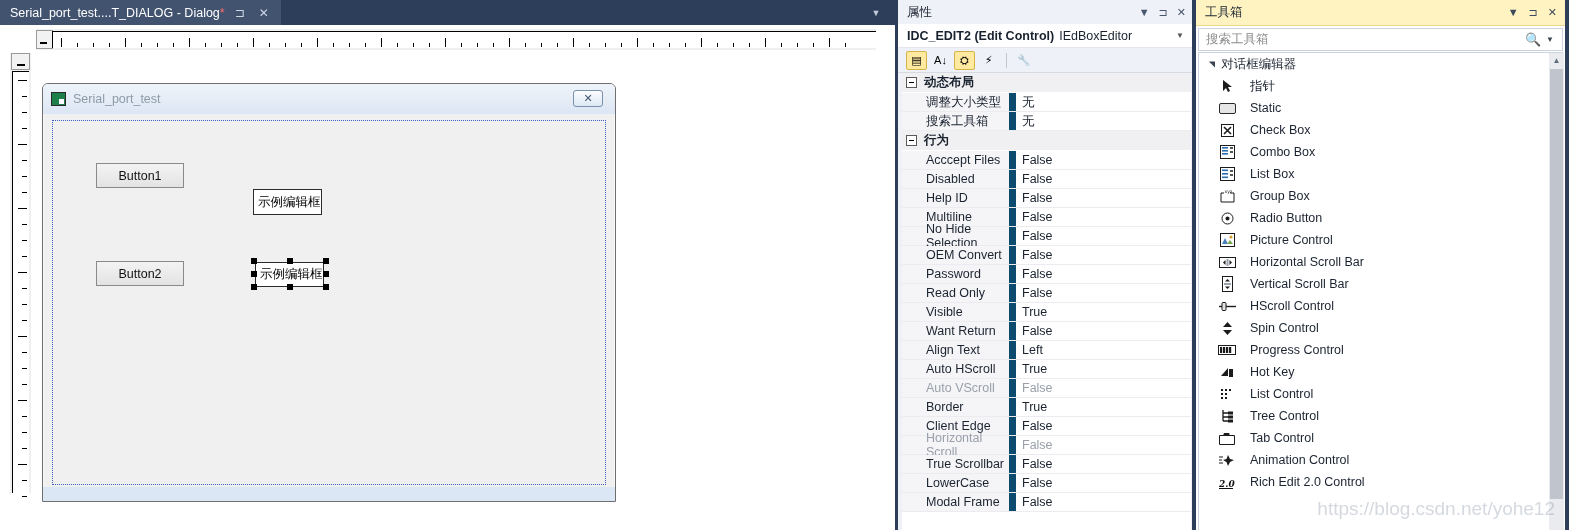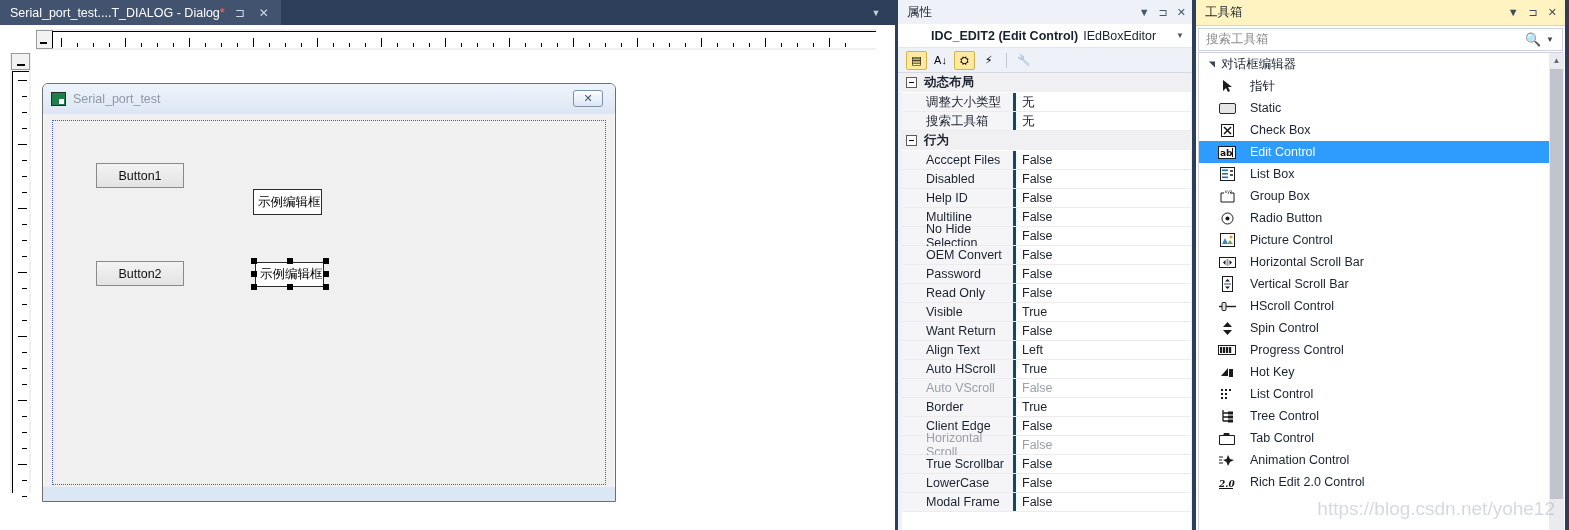--- a/index.html
+++ b/index.html
@@ -153,21 +153,21 @@
     padding-left: 9px; font-size: 12.5px; color: #1c2533;
   }
   .props-title .tools { position: absolute; right: 6px; display: flex; gap: 9px; align-items: center; }
   .props-title .tools span { color: #48576e; font-size: 11px; line-height: 1; }
   .props-obj {
     position: absolute; left: 0; top: 24px; right: 0; height: 24px;
     background: #ffffff; display: flex; align-items: center;
     padding-left: 9px; font-size: 12.5px; color: #18212e;
     border-bottom: 1px solid #e3e6ec;
   }
-  .props-obj b { font-weight: bold; margin-right: 5px; margin-left: 24px; }
+  .props-obj b { font-weight: bold; margin-right: 5px; }
   .props-obj .combo-arrow { position: absolute; right: 8px; font-size: 8px; color: #555; }
   .props-toolbar {
     position: absolute; left: 0; top: 48px; right: 0; height: 25px;
     background: #eef1f7; display: flex; align-items: center; padding-left: 8px; gap: 3px;
     border-bottom: 1px solid #d6dae3;
   }
   .ptb {
     width: 21px; height: 19px; display: flex; align-items: center; justify-content: center;
     font-size: 11px; border: 1px solid transparent; border-radius: 2px;
   }
@@ -186,21 +186,21 @@
   .pcat .exp {
     width: 11px; height: 11px; border: 1px solid #5a5a5a; background: #ffffff;
     margin-right: 7px; position: relative; flex: none;
   }
   .pcat .exp::before {
     content:""; position:absolute; left:2px; top:4px; width:5px; height:1px; background:#000;
   }
   .prow { height: 19px; display: flex; font-size: 12.5px; border-bottom: 1px solid #ececf0; }
   .prow .pname {
     width: 114px; padding-left: 24px; background: #f5f5f7; color: #1b2330;
-    display: flex; align-items: center; border-right: 3px solid #0c4a6e;
+    display: flex; align-items: center; border-right: 7px solid #0c4a6e;
   }
   .prow .pval {
     flex: 1; padding-left: 6px; background: #ffffff; color: #1b2330;
     display: flex; align-items: center;
   }
   .prow.dim .pname, .prow.dim .pval { color: #9aa0ab; }
 
   
   #toolbox-pane {
     position: absolute; left: 1195px; top: 0; width: 374px; height: 530px;
@@ -562,29 +562,32 @@
         </div>
         <div class="tb-item">
           <span class="ti">
             <svg width="13" height="13" viewBox="0 0 13 13">
               <rect x="0.5" y="0.5" width="12" height="12" fill="#fff" stroke="#1b1b1b"></rect>
               <path d="M3 3 L10 10 M10 3 L3 10" stroke="#1b1b1b" stroke-width="1.6"></path>
             </svg>
           </span>
           <span>Check Box</span>
         </div>
-        <div class="tb-item sel">
-          <span class="ti">
-            <svg width="18" height="13" viewBox="0 0 18 13">
-              <rect x="0.5" y="0.5" width="17" height="12" fill="#fff" stroke="#1b1b1b"></rect>
-              <text x="2" y="10" font-size="9" font-family="DejaVu Sans" font-weight="bold" fill="#111">ab</text>
-              <rect x="14" y="2" width="1" height="9" fill="#111"></rect>
-            </svg>
-          </span>
-          <span>Edit Control</span>
+        <div class="tb-item">
+          <span class="ti">
+            <svg width="15" height="14" viewBox="0 0 15 14">
+              <rect x="0.5" y="0.5" width="14" height="13" fill="#fff" stroke="#1b1b1b"></rect>
+              <rect x="2" y="2" width="6" height="1.6" fill="#2a6fb0"></rect>
+              <rect x="2" y="5" width="6" height="1.6" fill="#2a6fb0"></rect>
+              <rect x="2" y="8" width="6" height="1.6" fill="#2a6fb0"></rect>
+              <rect x="10" y="2" width="3" height="2" fill="#555"></rect>
+              <rect x="10" y="6" width="3" height="2" fill="#555"></rect>
+            </svg>
+          </span>
+          <span>Combo Box</span>
         </div>
         <div class="tb-item">
           <span class="ti">
             <svg width="15" height="14" viewBox="0 0 15 14">
               <rect x="0.5" y="0.5" width="14" height="13" fill="#fff" stroke="#1b1b1b"></rect>
               <rect x="2" y="2.5" width="6" height="1.6" fill="#2a6fb0"></rect>
               <rect x="2" y="6" width="6" height="1.6" fill="#2a6fb0"></rect>
               <rect x="2" y="9.5" width="6" height="1.6" fill="#2a6fb0"></rect>
               <rect x="10" y="3" width="3" height="2" fill="#555"></rect>
               <rect x="10" y="7" width="3" height="2" fill="#555"></rect>

